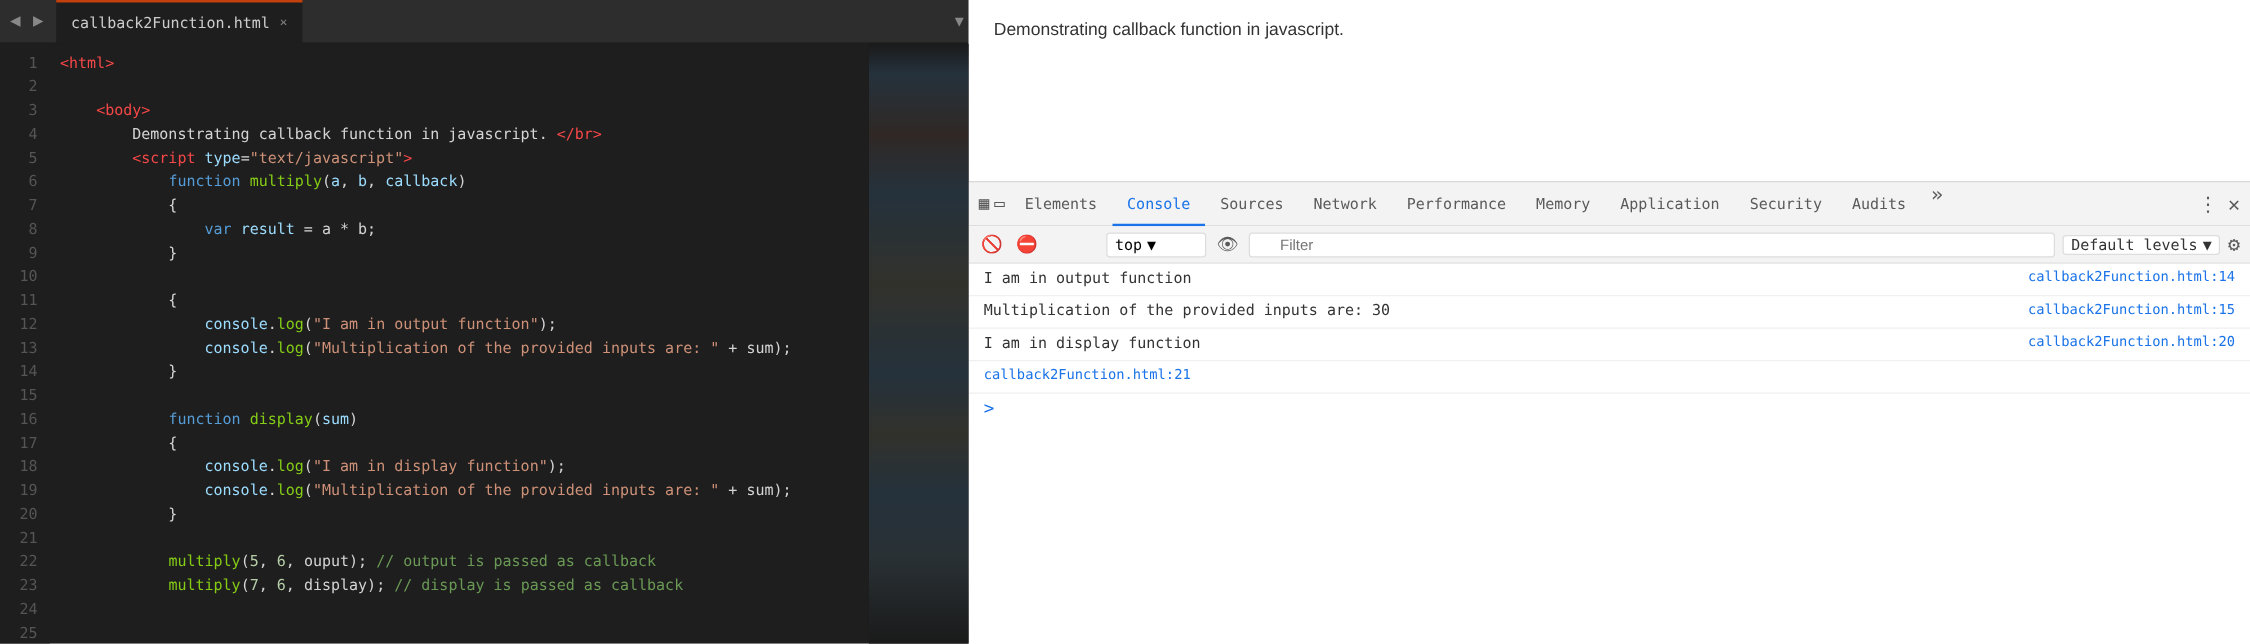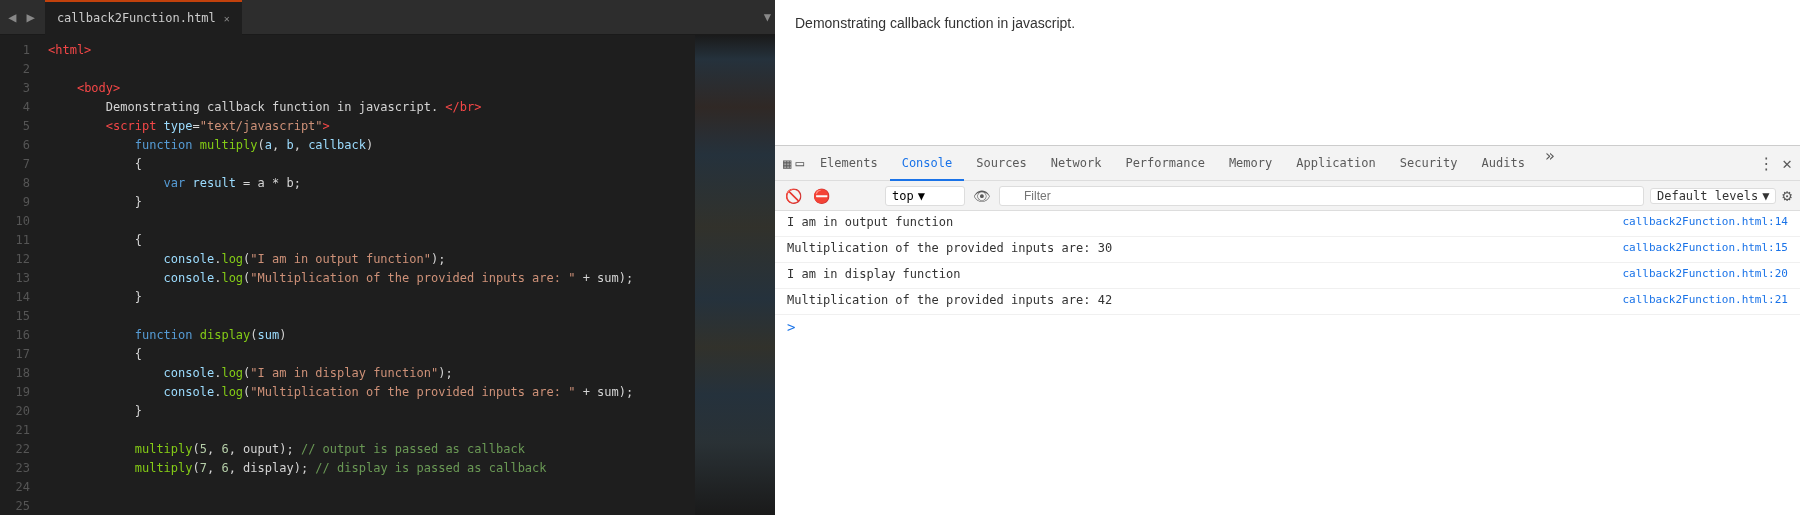--- a/index.html
+++ b/index.html
@@ -446,19 +446,18 @@
         </div>
         <div class="console-row">
           <span class="console-message">Multiplication of the provided inputs are: 30</span>
           <a class="console-source" href="#">callback2Function.html:15</a>
         </div>
         <div class="console-row">
           <span class="console-message">I am in display function</span>
           <a class="console-source" href="#">callback2Function.html:20</a>
         </div>
         <div class="console-row">
-          <span class="console-message">Multiplication of the provided inputs are: 42</span>
           <a class="console-source" href="#">callback2Function.html:21</a>
         </div>
         <div class="console-prompt">&gt;</div>
       </div>
   </div>
 </div>
 
 </body></html>

